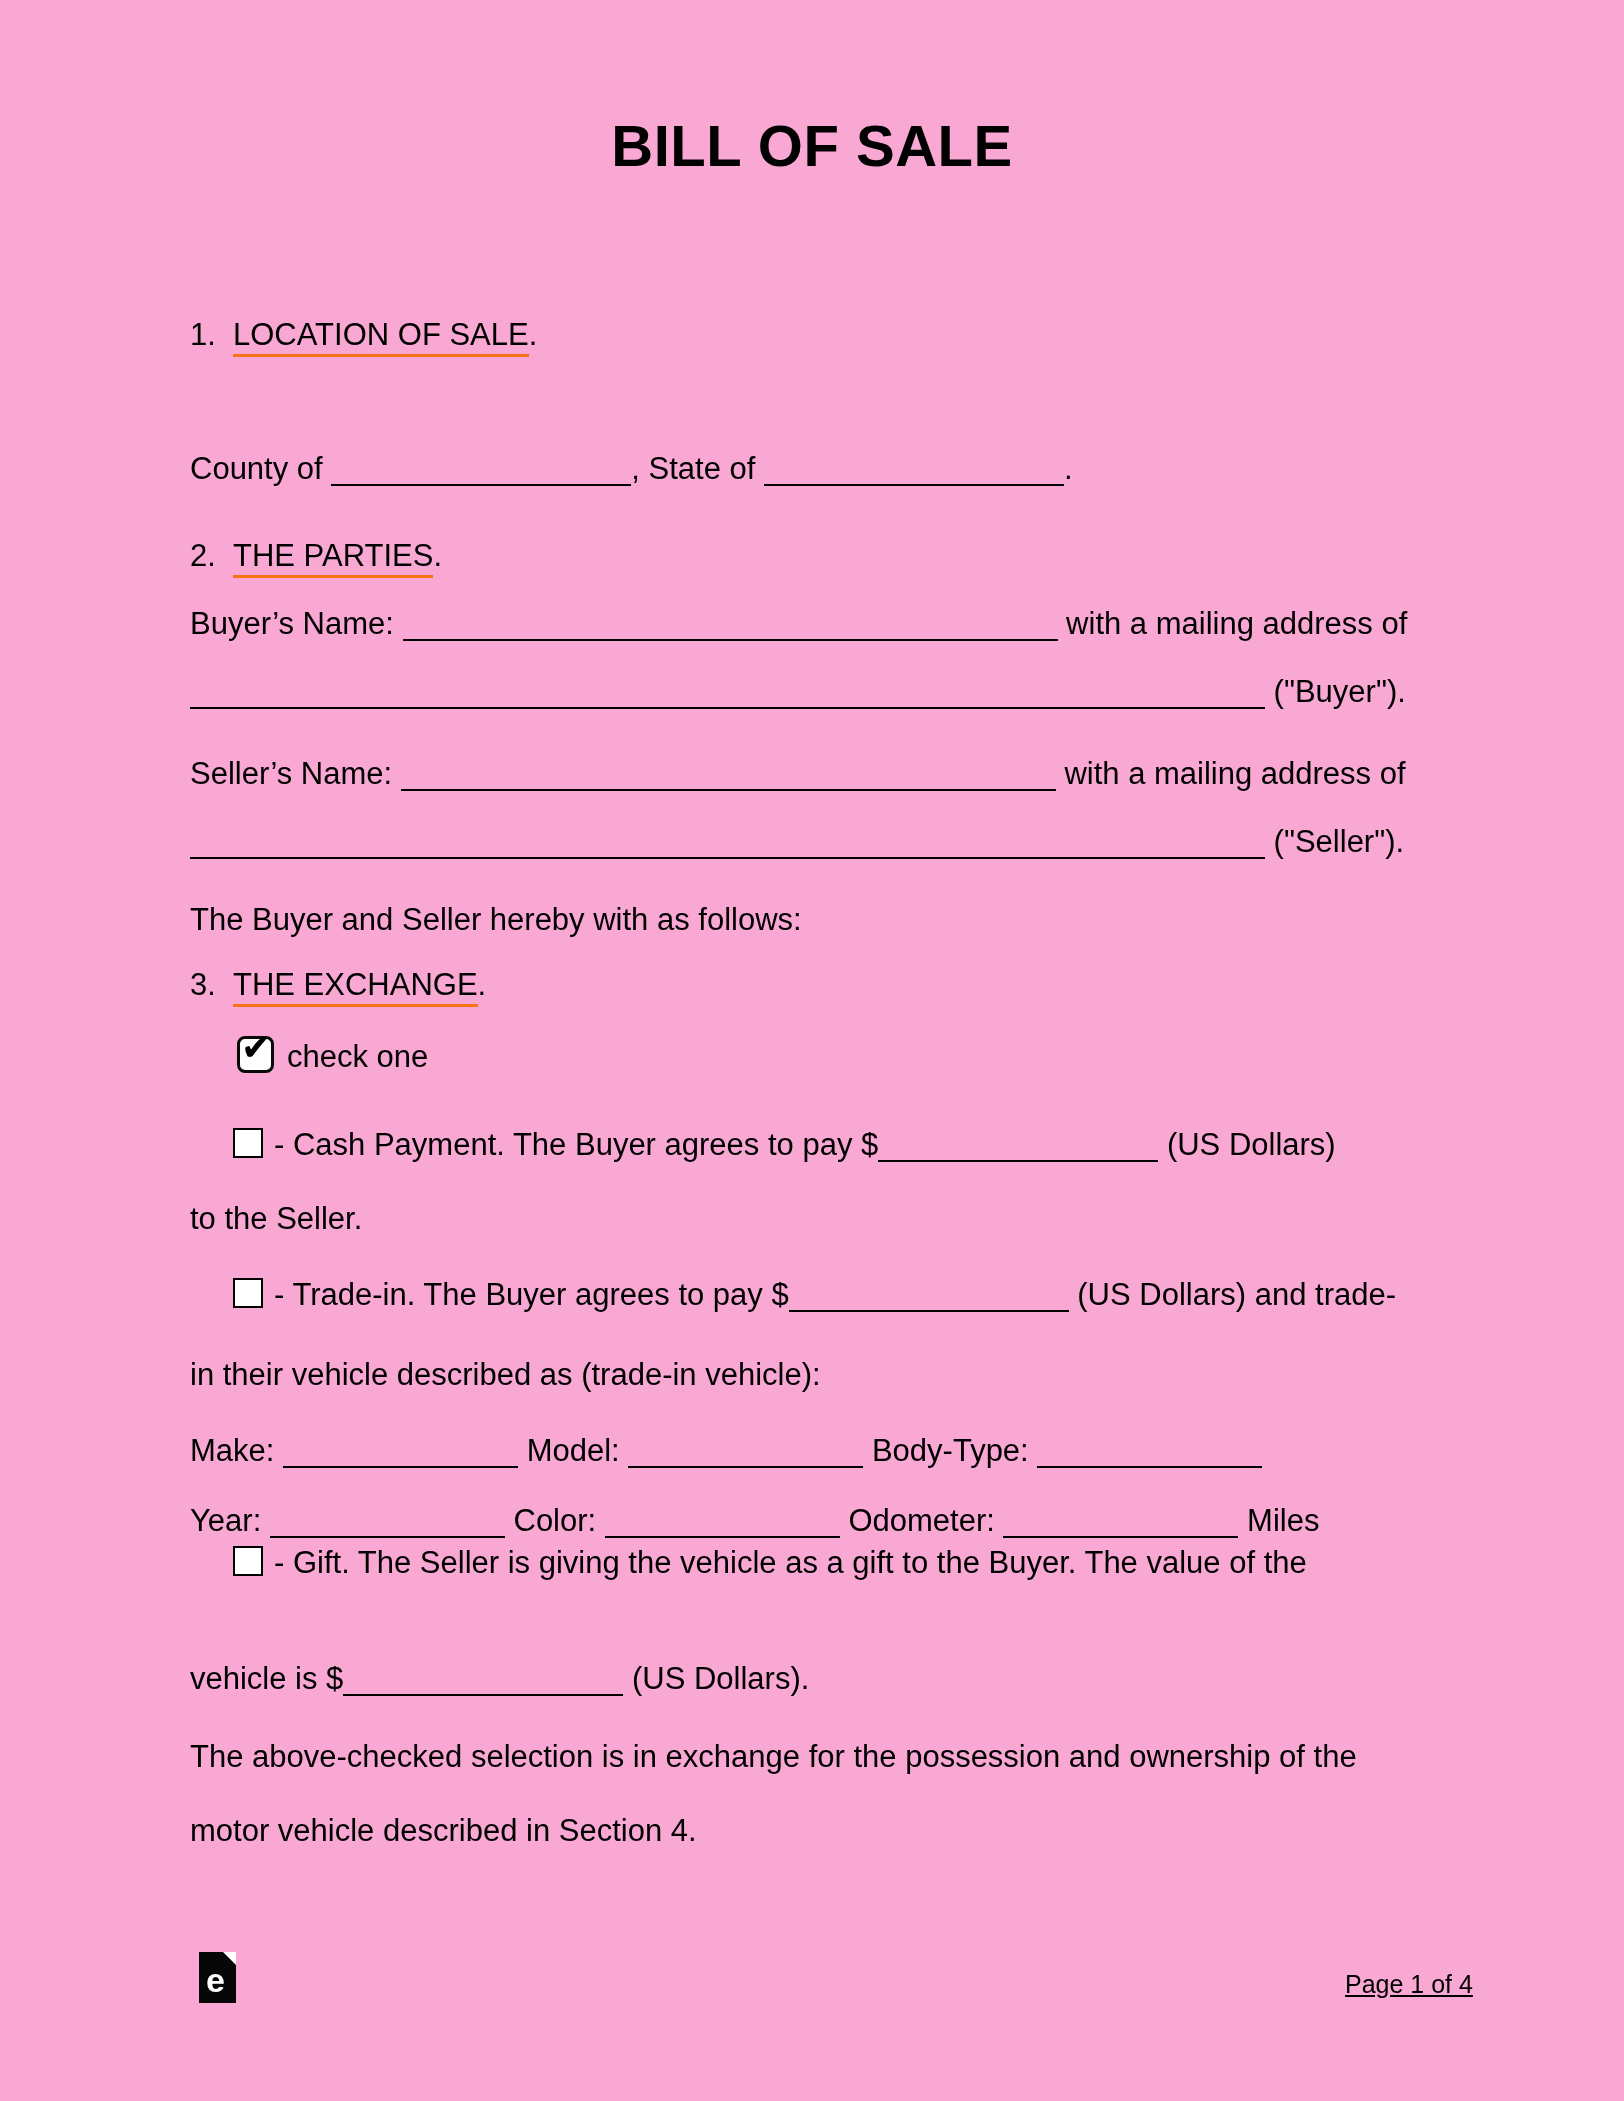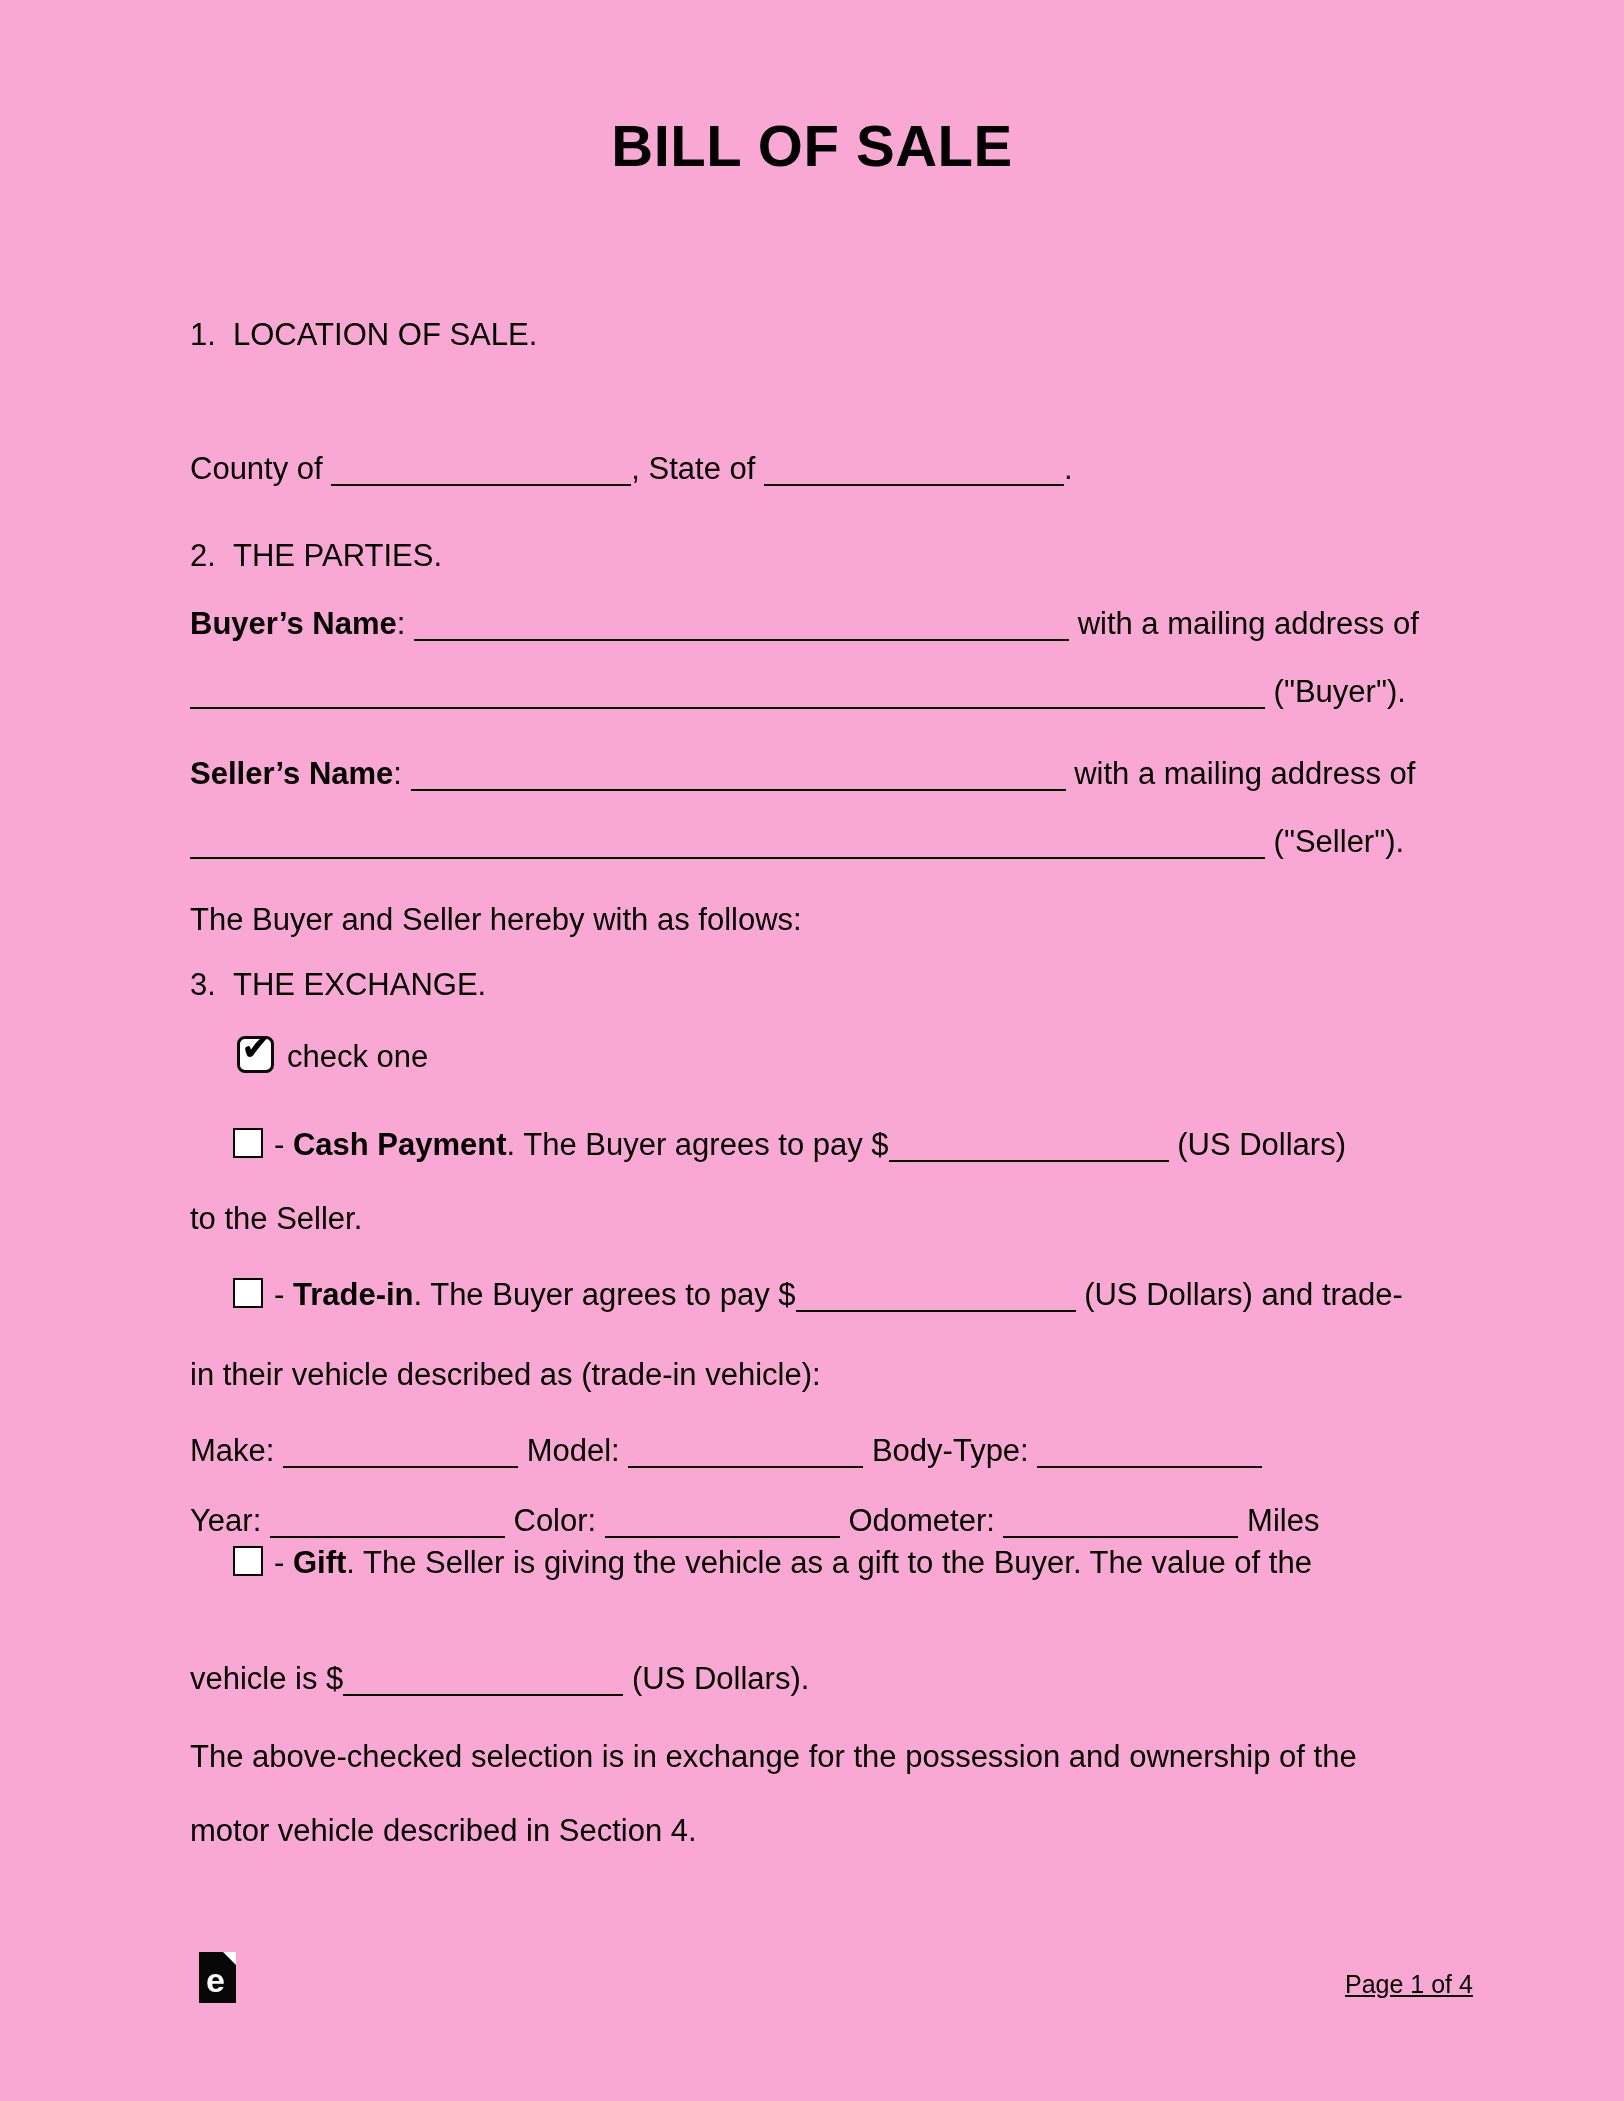--- a/index.html
+++ b/index.html
@@ -15,23 +15,23 @@
     position:absolute; top:112px; left:0; width:100%;
     text-align:center;
     font-size:58px; font-weight:bold; letter-spacing:0.5px;
   }
   .line {
     position:absolute; left:190px;
     white-space:nowrap;
     font-size:31px; line-height:1.25;
   }
   .indent { left:233px; }
-  .b { font-weight:bold; }
+  .b { font-weight:normal; }
   .secnum { display:inline-block; width:43px; }
-  .headu { border-bottom:3px solid #f9a8d4; padding-bottom:16px; }
+  .headu { border-bottom:3px solid #f97316; padding-bottom:2px; }
   .blank {
     display:inline-block; height:30px;
     border-bottom:2px solid #000;
     vertical-align:-7px;
   }
   .cb {
     display:inline-block; width:26px; height:26px;
     border:2px solid #000;
     vertical-align:-3px; margin-right:11px;
     background:#fff;

